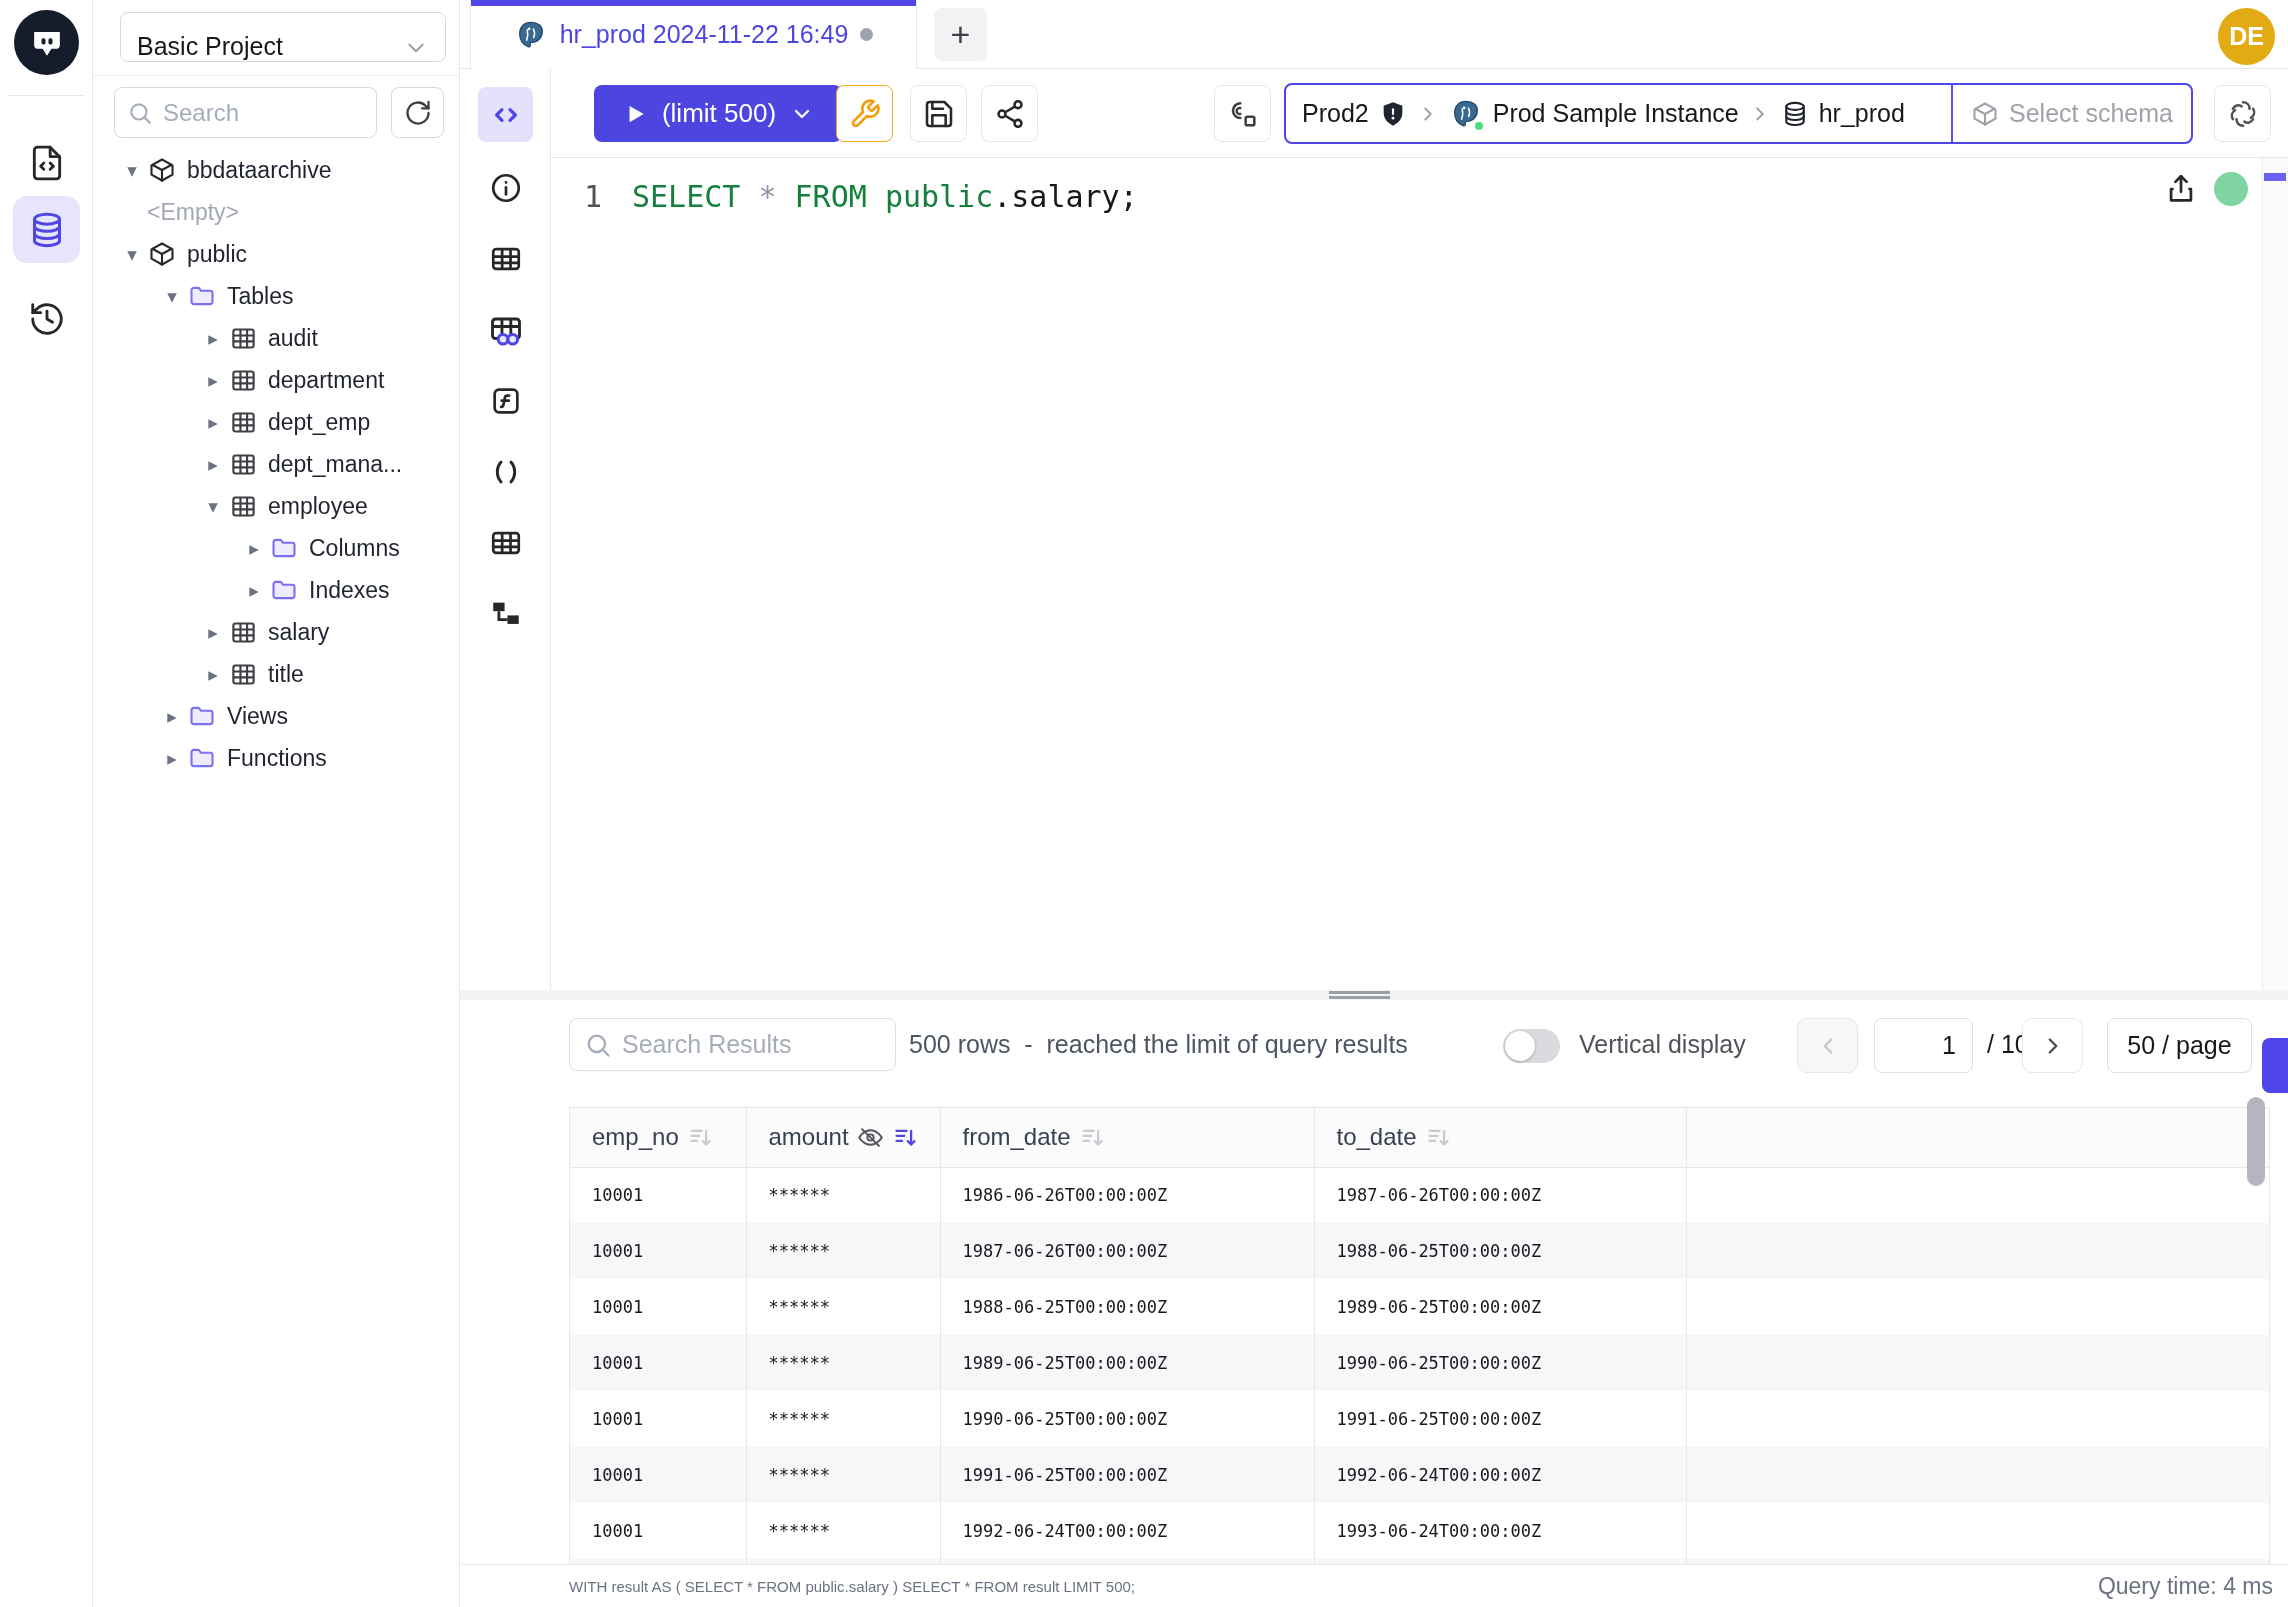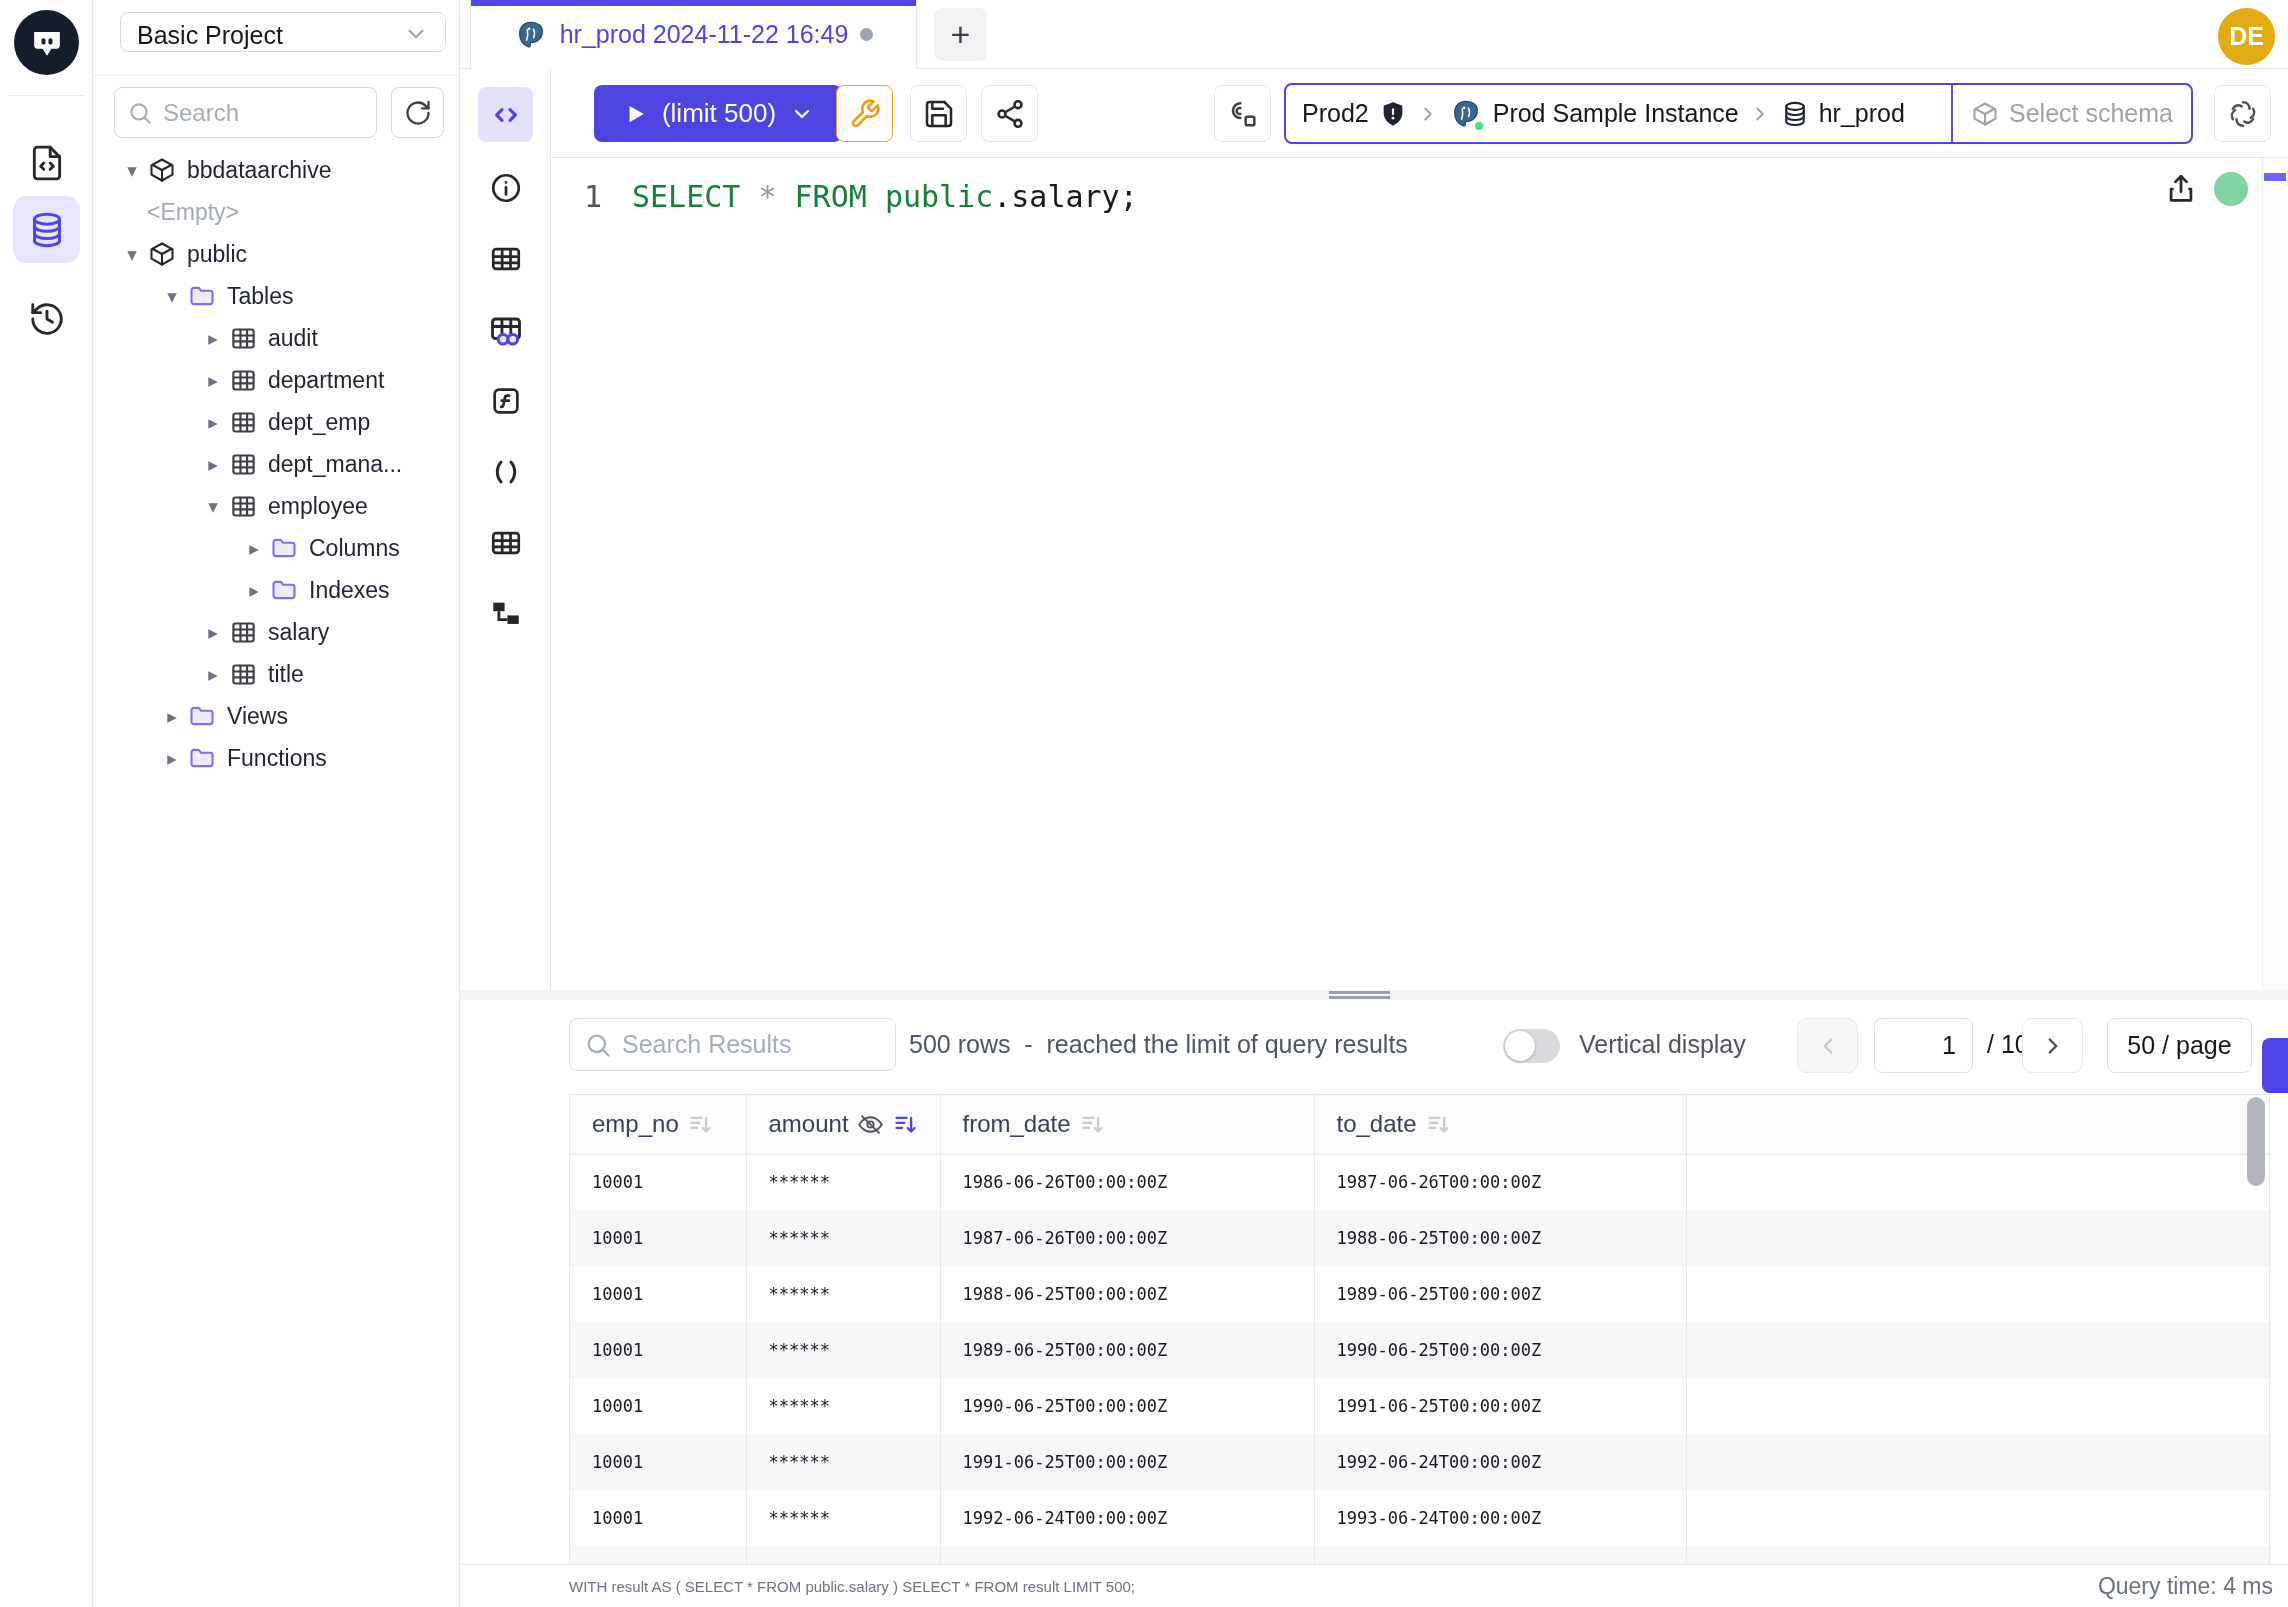--- a/index.html
+++ b/index.html
@@ -13,21 +13,21 @@
   
   .rail-left { left:0; top:0; width:93px; height:1608px; border-right:1px solid #e5e7eb; background:#fff; }
   .logo { position:absolute; left:14px; top:10px; width:65px; height:65px; border-radius:50%; background:#151c2c; display:flex; align-items:center; justify-content:center; }
   .rail-sep { position:absolute; left:8px; top:95px; width:77px; height:1px; background:#e5e7eb; }
   .rail-btn { position:absolute; left:13px; width:67px; height:67px; border-radius:14px; display:flex; align-items:center; justify-content:center; color:#27272a; }
   .rail-btn.active { background:#e7e5fb; color:#4f46e5; }
 
   
   .sidebar { left:93px; top:0; width:367px; height:1608px; border-right:1px solid #e5e7eb; background:#fff; }
   .project-row { position:absolute; left:0; top:0; width:367px; height:76px; border-bottom:1px solid #eceef1; }
-  .project-select { position:absolute; left:27px; top:12px; width:326px; height:40px; border:1px solid #d6d9de; border-radius:8px; display:flex; align-items:flex-start; padding:8px 16px; font-size:25px; color:#18181b; background:#fff; }
+  .project-select { position:absolute; left:27px; top:12px; width:326px; height:50px; border:1px solid #d6d9de; border-radius:8px; display:flex; align-items:flex-end; padding:0 16px; font-size:25px; color:#18181b; background:#fff; }
   .project-select .lbl { flex:1; }
   .search-row { position:absolute; left:0; top:87px; width:367px; height:51px; }
   .side-search { position:absolute; left:21px; top:0; width:263px; height:51px; border:1px solid #d6d9de; border-radius:8px; display:flex; align-items:center; padding:0 12px; gap:10px; background:#fff; }
   .side-search input { border:none; outline:none; width:178px; font-size:24px; color:#27272a; font-family:"Liberation Sans", sans-serif; }
   .side-search input::placeholder { color:#a6adba; }
   .refresh-btn { position:absolute; left:298px; top:0; width:53px; height:51px; border:1px solid #d6d9de; border-radius:8px; display:flex; align-items:center; justify-content:center; background:#fff; color:#3f3f46; }
   .tree { position:absolute; left:0; top:149px; width:367px; }
   .tree-row { height:42px; display:flex; align-items:center; font-size:23px; color:#1f2430; cursor:default; }
   .tree-row .caret { width:30px; font-size:19px; color:#6b7280; text-align:center; flex:none; }
   .tree-row .ticon { width:30px; height:30px; margin-right:10px; flex:none; display:flex; align-items:center; justify-content:center; }
@@ -89,21 +89,21 @@
   .tooltip::after { content:""; position:absolute; left:50%; bottom:-12px; margin-left:-12px; border:12px solid transparent; border-top-color:#2b2b30; border-bottom:none; }
   .toggle { position:absolute; left:934px; top:13px; width:57px; height:34px; border-radius:17px; background:#d9d9de; }
   .toggle .knob { position:absolute; left:2px; top:2px; width:30px; height:30px; border-radius:50%; background:#fff; box-shadow:0 1px 3px rgba(0,0,0,.25); }
   .toggle-label { position:absolute; left:1010px; top:0; height:57px; line-height:57px; font-size:25px; color:#52525b; }
   .pg-prev { position:absolute; left:1228px; top:2px; width:61px; height:55px; border:1px solid #e7e7ea; border-radius:10px; background:#f7f7f8; display:flex; align-items:center; justify-content:center; color:#c3c7cd; }
   .pg-next { position:absolute; left:1453px; top:2px; width:61px; height:55px; border:1px solid #e7e7ea; border-radius:10px; background:#fff; display:flex; align-items:center; justify-content:center; color:#494f58; }
   .pg-input { position:absolute; left:1305px; top:2px; width:99px; height:55px; border:1px solid #dcdfe4; border-radius:8px; font-size:25px; text-align:right; padding-right:16px; color:#18181b; outline:none; font-family:"Liberation Sans", sans-serif; }
   .pg-total { position:absolute; left:1418px; top:0; height:57px; line-height:57px; font-size:25px; color:#18181b; }
   .pg-size { position:absolute; left:1538px; top:2px; width:145px; height:55px; border:1px solid #dcdfe4; border-radius:8px; display:flex; align-items:center; justify-content:center; font-size:25px; color:#18181b; background:#fff; }
   .blue-bar { position:absolute; right:0; top:22px; width:27px; height:55px; background:#4d45e9; border-radius:8px 0 0 8px; }
-  .res-table { position:absolute; left:109px; top:94px; width:1701px; height:470px; overflow:hidden; border-left:1px solid #e5e7eb; border-right:1px solid #e5e7eb; border-top:1px solid #e5e7eb; }
+  .res-table { position:absolute; left:109px; top:107px; width:1701px; height:470px; overflow:hidden; border-left:1px solid #e5e7eb; border-right:1px solid #e5e7eb; border-top:1px solid #e5e7eb; }
   table.grid { border-collapse:collapse; table-layout:fixed; width:100%; }
   .grid th { height:59px; background:#fbfbfc; border-bottom:1px solid #e5e7eb; border-right:1px solid #e5e7eb; text-align:left; padding-left:22px; font-weight:normal; font-size:24px; color:#374151; }
   .grid th:last-child { border-right:none; }
   .grid th .hwrap { display:flex; align-items:center; gap:8px; }
   .grid td { height:56px; padding-left:22px; font-family:"DejaVu Sans Mono", monospace; font-size:17px; color:#16181d; border-right:1px solid #e5e7eb; }
   .grid td:last-child { border-right:none; }
   .grid tbody tr:nth-child(even) { background:#f6f7f9; }
   .vthumb { position:absolute; left:1787px; top:97px; width:18px; height:89px; border-radius:9px; background:#b3b7bd; }
 
   

